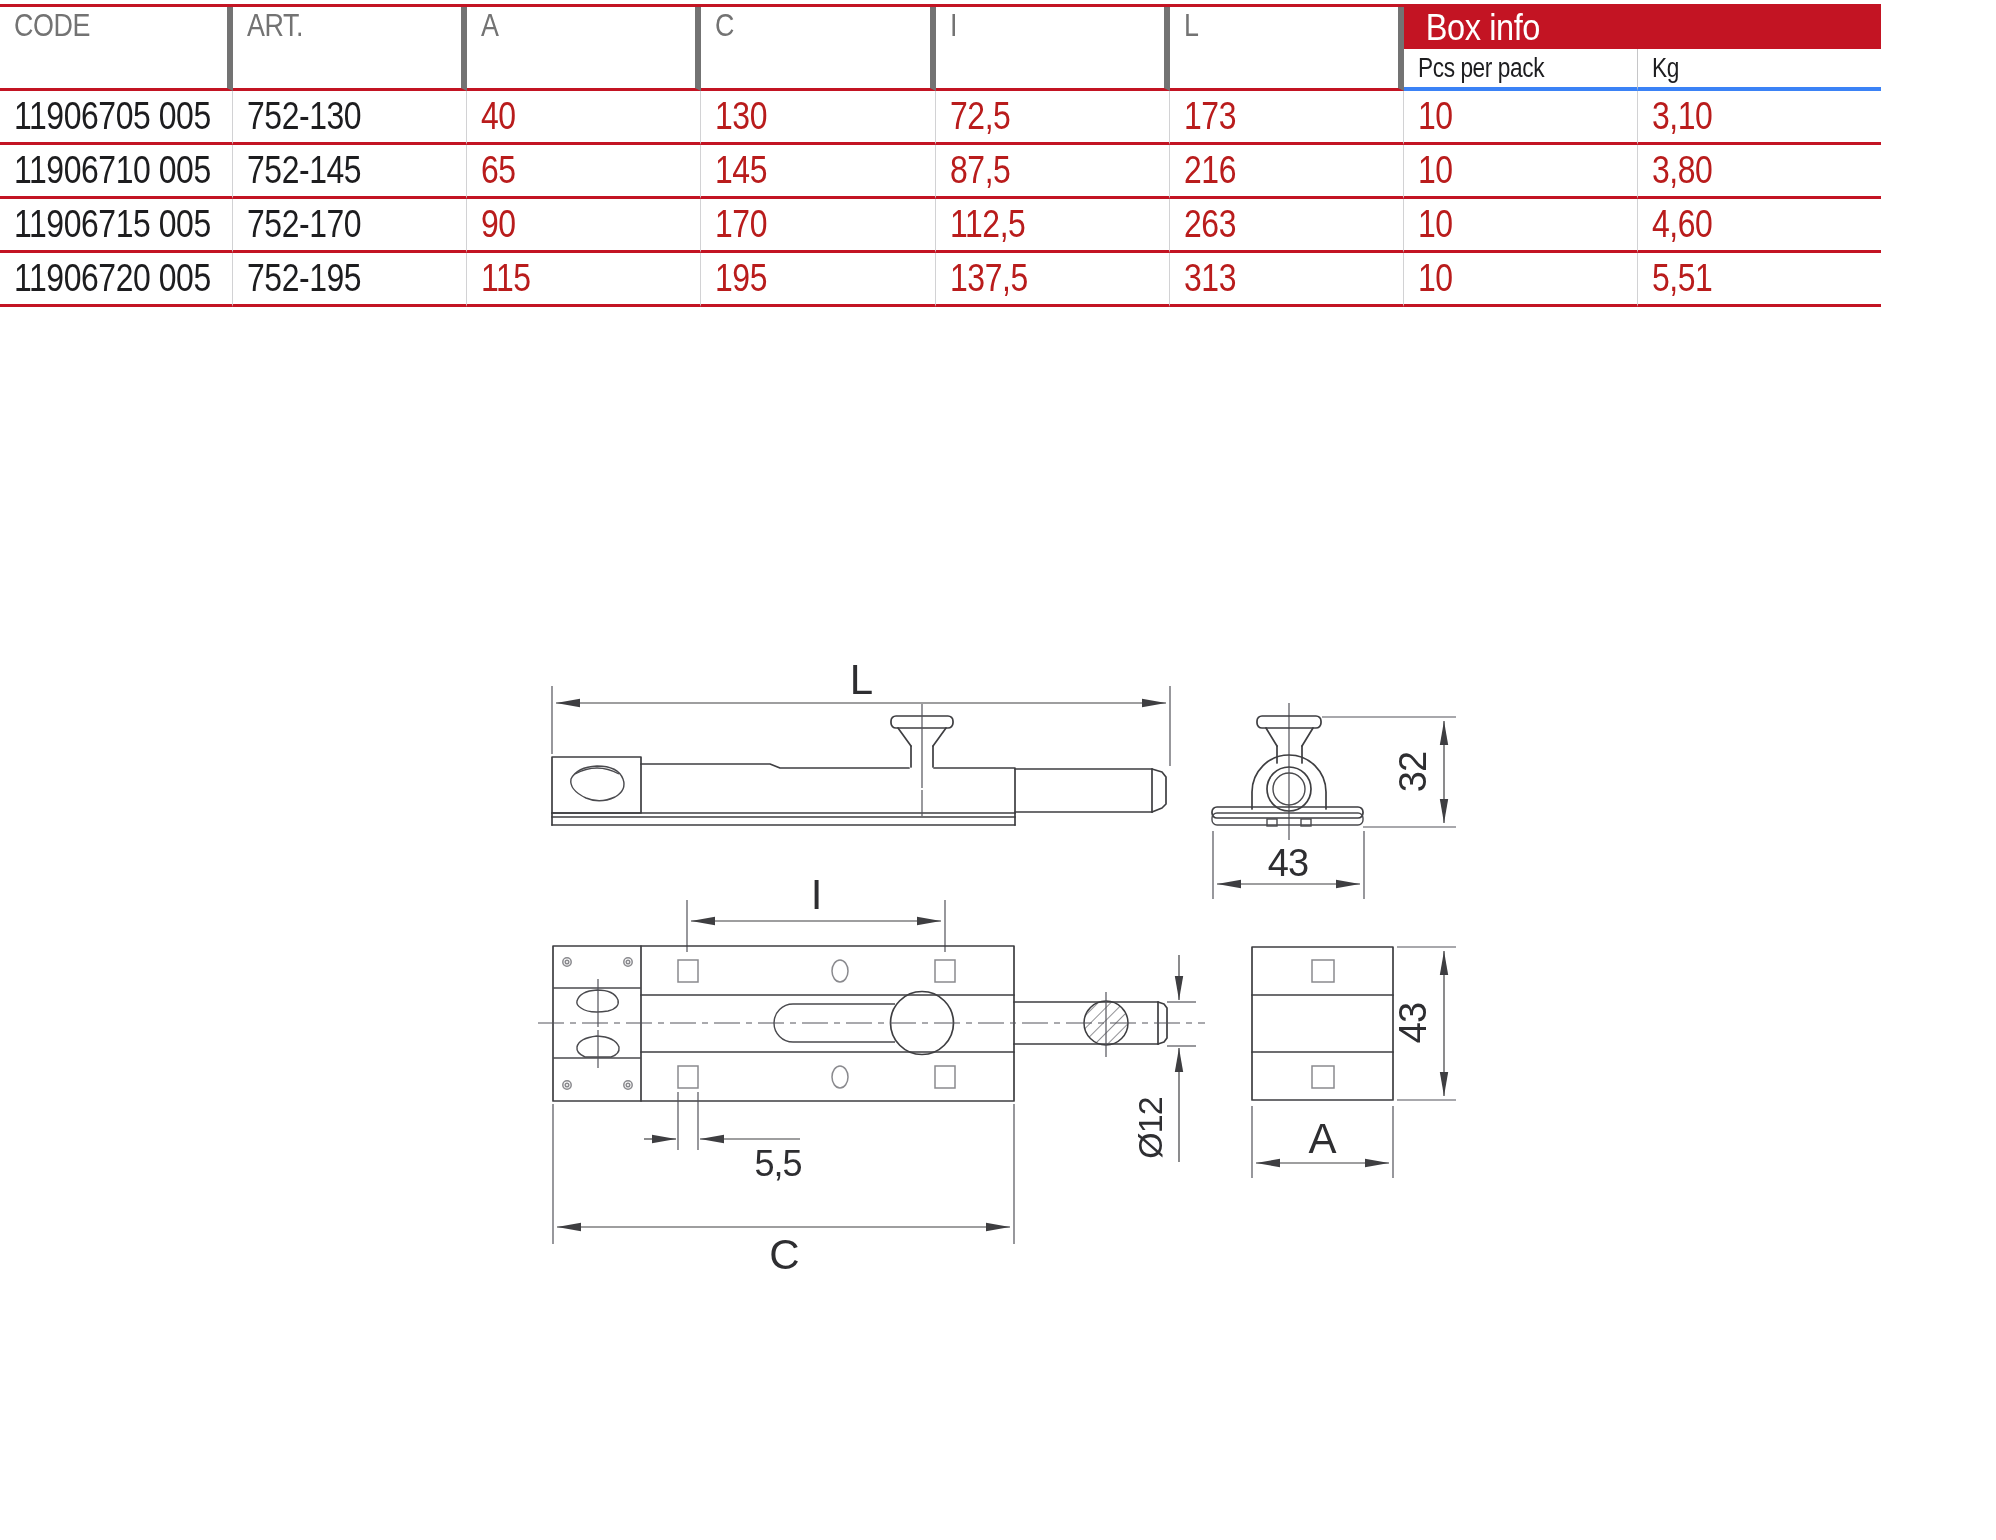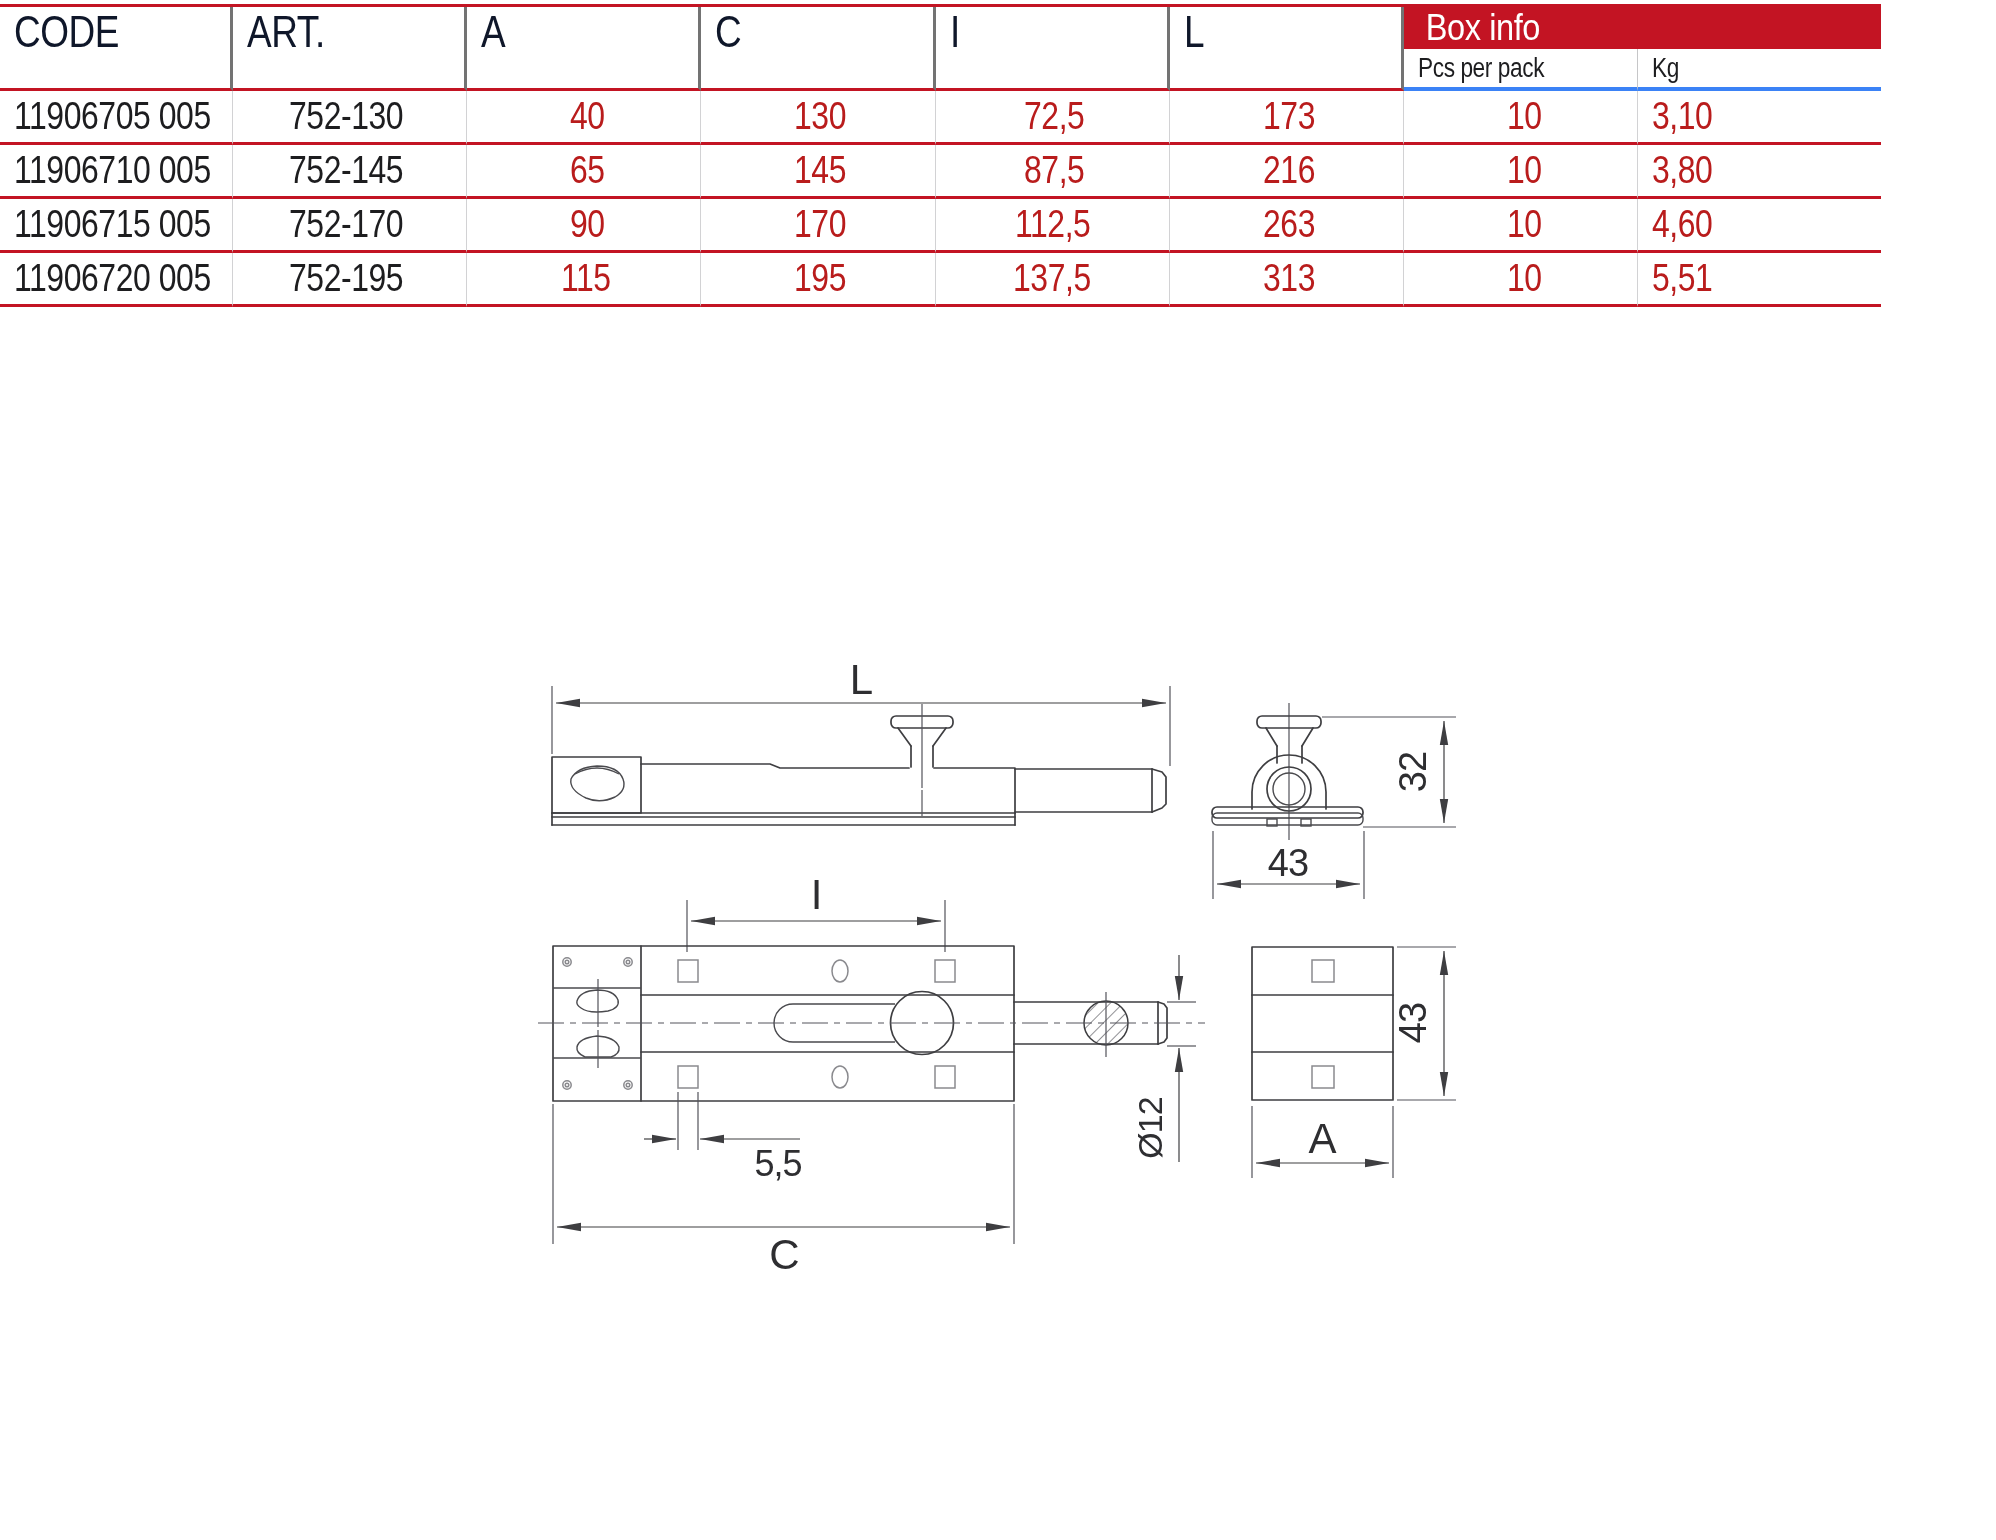--- a/index.html
+++ b/index.html
@@ -5,32 +5,32 @@
   html,body{margin:0;padding:0;background:#fff;}
   body{width:1996px;height:1540px;position:relative;overflow:hidden;
        font-family:"Liberation Sans","DejaVu Sans",sans-serif;color:#1d1d1f;}
   .page{position:absolute;inset:0;}
 
   
   table.spec{position:absolute;left:0;top:4px;width:1881px;border-collapse:separate;border-spacing:0;
              table-layout:fixed;border-top:3px solid #c31423;}
   table.spec th,table.spec td{margin:0;padding:0 0 0 14px;text-align:left;font-weight:normal;overflow:hidden;white-space:nowrap;}
   .cnd{display:inline-block;transform:scaleX(.84);transform-origin:0 50%;letter-spacing:-.5px;}
-  .th-main{vertical-align:top;padding-top:9px;font-size:44px;font-weight:bold;color:#0f172a;
-           border-bottom:3px solid #c31423;border-right:3px solid #737373;}
+  .th-main{vertical-align:top;padding-top:9px;font-size:32px;font-weight:bold;color:#737373;
+           border-bottom:3px solid #c31423;border-right:6px solid #737373;}
   .th-box{background:#c31423;color:#fff;text-align:center;vertical-align:middle;
           font-size:37px;font-weight:bold;padding:0;}
   .th-sub{vertical-align:middle;font-size:27px;font-weight:bold;color:#1d1d1f;
           border-bottom:4px solid #3b82f6;}
   .th-sub.sep{border-right:1px solid #c6c6c8;}
   tr.hrow1{height:37px;}
   tr.hrow2{height:42px;}
   tbody tr{height:54px;}
   tbody td{vertical-align:middle;font-size:38px;border-bottom:3px solid #c31423;}
-  tbody td.sep{border-right:1px solid #d2d2d4;text-align:center;}
+  tbody td.sep{border-right:1px solid #d2d2d4;}
   td.dark{font-weight:bold;color:#1d1d1f;}
   td.mut{color:#b91c1c;}
   .th-box .cnd{transform:scaleX(.88);transform-origin:50% 50%;}
 
   
   svg.draw{position:absolute;left:0;top:0;}
   .ln  {stroke:#3e3e41;stroke-width:1.7;fill:none;stroke-linecap:round;stroke-linejoin:round;}
   .ln2 {stroke:#4a4a4e;stroke-width:1.4;fill:none;}
   .thin{stroke:#53535a;stroke-width:1.2;fill:none;}
   .gry {stroke:#8a8a8e;stroke-width:1.5;fill:none;}

